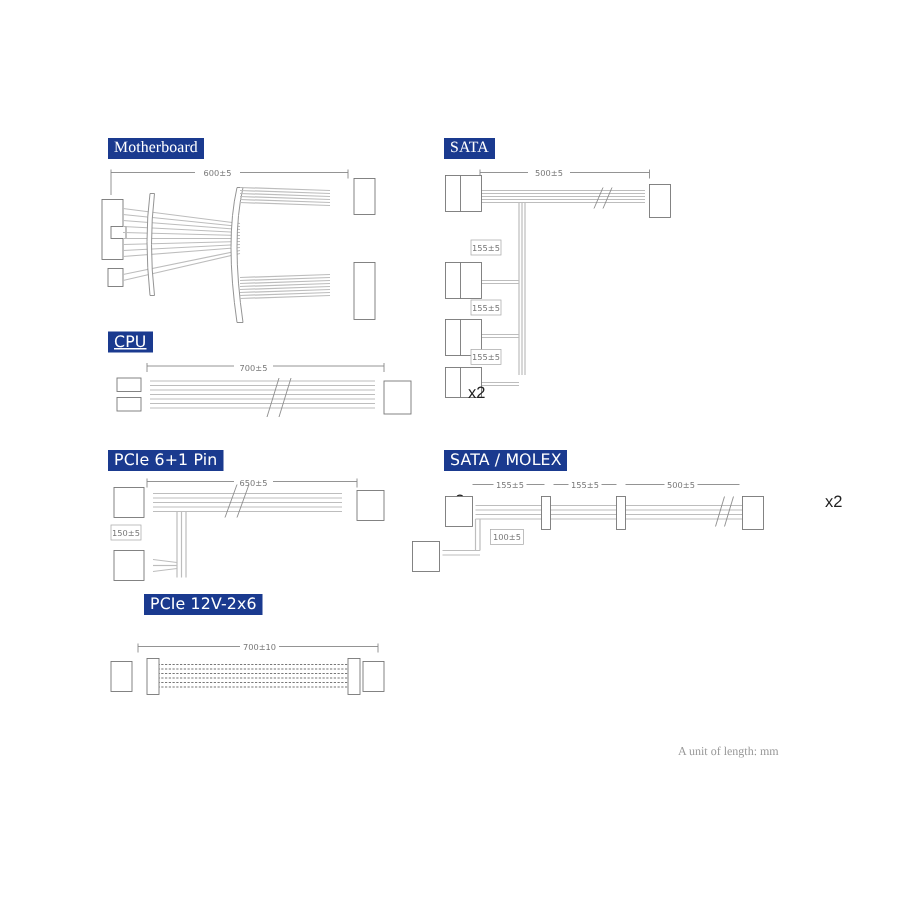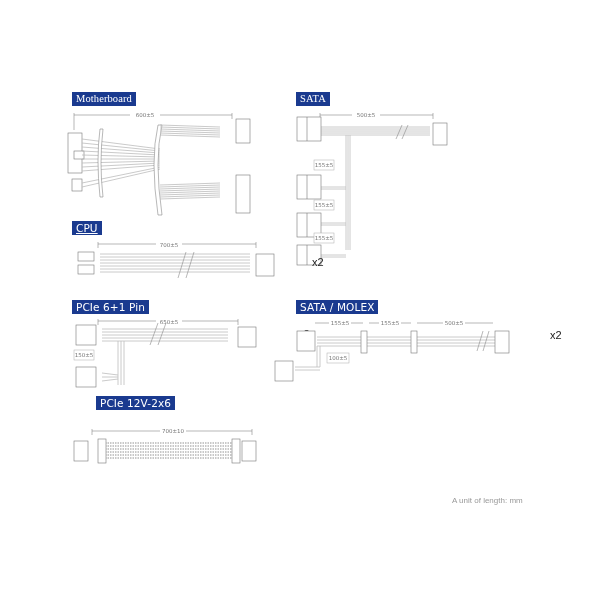--- a/index.html
+++ b/index.html
@@ -4,21 +4,21 @@
 <style>
   html, body { margin: 0; padding: 0; background: #ffffff; }
   body { width: 600px; height: 600px; position: relative; overflow: hidden; font-family: "Liberation Sans", "DejaVu Sans", sans-serif; }
   .label {
     position: absolute; background: #1a3a8f; color: #ffffff;
     font-family: "DejaVu Sans", "Liberation Sans", sans-serif;
     font-size: 10.5px; line-height: 14px; padding: 0 4px; height: 14px;
     white-space: nowrap; letter-spacing: 0.1px;
   }
   .mult { position: absolute; font-family: Liberation Sans, sans-serif; font-size: 11px; color: #222; margin-left: 36px; }
-  .unit { position: absolute; font-family: Liberation Sans, sans-serif; font-size: 8px; color: #999; white-space: nowrap; }
+  .unit { position: absolute; font-family: Liberation Serif, serif; font-size: 8px; color: #999; white-space: nowrap; }
   svg.cable { position: absolute; overflow: visible; }
   .dim { font-family: "DejaVu Sans", sans-serif; font-size: 5.5px; fill: #777; }
 </style>
 </head>
 <body>
 
 <div class="label" style="left:72px;top:92px;font-family:Liberation Serif, serif;">Motherboard</div>
 <svg class="cable" style="left:60px;top:105px;" width="230" height="110">
   <g stroke="#888" fill="none" stroke-width="0.6">
     <line x1="14" y1="10" x2="172" y2="10"></line>

